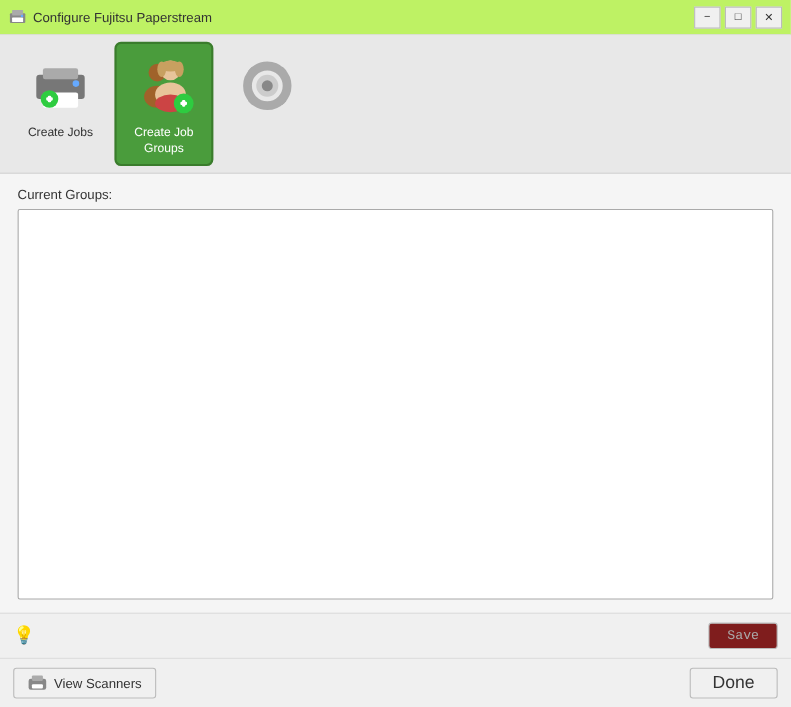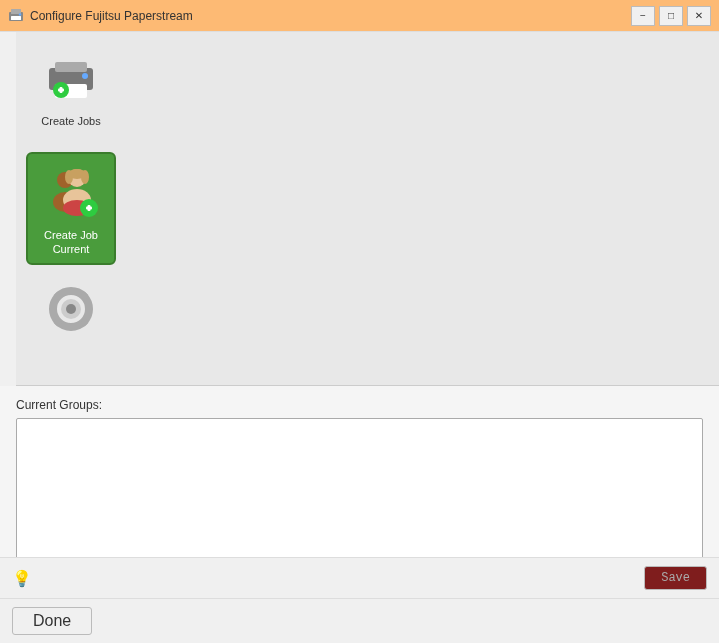--- a/index.html
+++ b/index.html
@@ -12,21 +12,21 @@
       display: flex;
       flex-direction: column;
       overflow: hidden;
     }
 
     
     .titlebar {
       display: flex;
       align-items: center;
       justify-content: space-between;
-      background: #fdba74;
+      background: #bef264;
       padding: 4px 8px;
       height: 32px;
       border-bottom: 1px solid #ddd;
     }
     .titlebar-left {
       display: flex;
       align-items: center;
       gap: 6px;
     }
     .titlebar-title {
@@ -52,26 +52,25 @@
 
     
     .app-icon {
       width: 16px;
       height: 16px;
     }
 
     
     .toolbar {
       display: flex;
-      flex-direction: column;
+      flex-direction: row;
       padding: 6px 10px;
       background: #e8e8e8;
       border-bottom: 1px solid #ccc;
       gap: 4px;
-      margin-left: 16px;
     }
 
     .toolbar-btn {
       display: flex;
       flex-direction: column;
       align-items: center;
       justify-content: flex-start;
       width: 90px;
       min-height: 110px;
       padding: 6px 4px;
@@ -253,21 +252,21 @@
         <ellipse cx="42" cy="13" rx="4" ry="7" fill="#c8a060"></ellipse>
         <ellipse cx="34" cy="36" rx="14" ry="11" fill="#e8c49a"></ellipse>
 
         <ellipse cx="34" cy="44" rx="14" ry="8" fill="#cc4444"></ellipse>
 
         <circle cx="46" cy="44" r="9" fill="#2ecc40"></circle>
         <rect x="43" y="42.5" width="6" height="3" rx="1" fill="white"></rect>
         <rect x="44.5" y="41" width="3" height="6" rx="1" fill="white"></rect>
       </svg>
     </div>
-    <span class="btn-label">Create Job Current</span>
+    <span class="btn-label">Create Job Groups</span>
   </button>
 
   <button class="toolbar-btn">
     <div class="icon-area">
 
       <svg width="56" height="56" viewBox="0 0 56 56" xmlns="http://www.w3.org/2000/svg">
 
         <circle cx="28" cy="28" r="18" fill="none" stroke="#aaa" stroke-width="8"></circle>
         <circle cx="28" cy="28" r="10" fill="#ccc"></circle>
         <circle cx="28" cy="28" r="5" fill="#888"></circle>
@@ -291,14 +290,22 @@
 </div>
 
 <div class="hint-bar">
   <div class="hint-text-area">
     <span class="hint-icon">💡</span>
   </div>
   <button class="save-btn" disabled="">Save</button>
 </div>
 
 <div class="bottom-bar">
+  <button class="view-scanners-btn">
+    <svg width="18" height="18" viewBox="0 0 18 18" xmlns="http://www.w3.org/2000/svg">
+      <rect x="1" y="5" width="16" height="10" rx="2" fill="#888"></rect>
+      <rect x="4" y="2" width="10" height="5" rx="1" fill="#aaa"></rect>
+      <rect x="4" y="10" width="10" height="4" rx="1" fill="white"></rect>
+    </svg>
+    <span>View Scanners</span>
+  </button>
   <button class="done-btn">Done</button>
 </div>
 
 </body></html>

